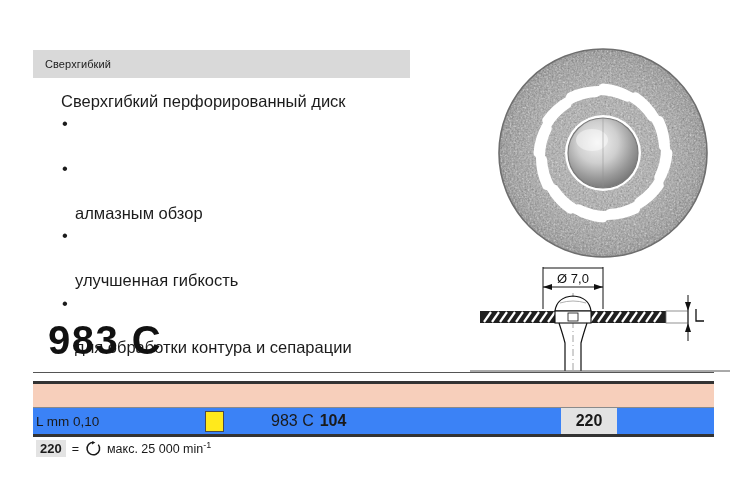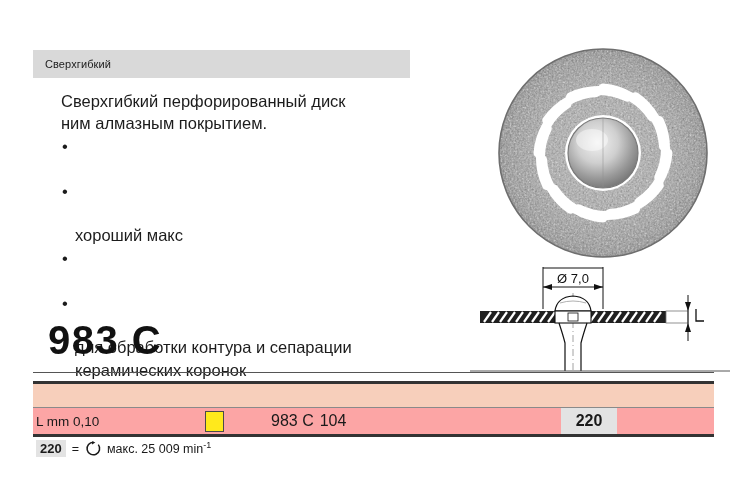--- a/index.html
+++ b/index.html
@@ -127,21 +127,21 @@
     width: 100%;
   }
   #spec-table .color-band {
     height: 23px;
     background: #f7cfbb;
     width: 100%;
   }
   #spec-table .data-row {
     height: 26px;
     position: relative;
-    background: #fca5a5;
+    background: #3b82f6;
   }
   .cell {
     position: absolute;
     top: 0;
     height: 26px;
     display: flex;
     align-items: center;
     font-size: 13.5px;
     color: #1a1a1a;
   }
@@ -151,21 +151,21 @@
     width: 17px;
     height: 19px;
     background: #ffe91c;
     border: 1px solid #4a4a4a;
   }
   #cell-ref {
     left: 238px;
     font-size: 16px;
   }
   #cell-ref .ref-main { font-weight: normal; }
-  #cell-ref .ref-bold { font-weight: normal; padding-left: 6px; text-align: right; }
+  #cell-ref .ref-bold { font-weight: bold; padding-left: 6px; text-align: right; }
   #cell-speed {
     left: 528px;
     width: 56px;
     justify-content: center;
     background: #e3e3e3;
     font-size: 16px;
     font-weight: bold;
     height: 26px;
   }
 
@@ -192,36 +192,35 @@
 </style>
 </head>
 <body>
 
 <div id="category-bar">
   <span class="cat-label">Сверхгибкий</span>
 </div>
 
 <div id="description">
   <div class="desc-line">Сверхгибкий перфорированный диск</div>
-  <div class="desc-line">ним алмазным покрытием.</div>
   <ul>
     <li>
       <span class="bullet-dot">•</span>
     </li>
     <li>
       <span class="bullet-dot">•</span>
-      <span>хороший макс</span>
+      <span>алмазным обзор</span>
     </li>
     <li>
       <span class="bullet-dot">•</span>
+      <span>улучшенная гибкость</span>
     </li>
     <li>
       <span class="bullet-dot">•</span>
       <span>для обработки контура и сепарации</span>
-      <span class="cont-line">керамических коронок</span>
     </li>
   </ul>
 </div>
 
 <div id="product-photo">
   <svg width="222" height="222" viewBox="0 0 222 222">
     <defs>
       <radialGradient id="hubGrad" cx="42%" cy="35%" r="70%">
         <stop offset="0%" stop-color="#f2f2f2"></stop>
         <stop offset="42%" stop-color="#cfcfcf"></stop>
@@ -381,14 +380,14 @@
 
 <div id="footnote">
   <span class="fn-badge">220</span>
   <span class="fn-eq">=</span>
   <span class="fn-icon">
     <svg width="17" height="17" viewBox="0 0 17 17">
       <path d="M 8.5 2.2 A 6.3 6.3 0 1 0 13.3 4.6" fill="none" stroke="#1a1a1a" stroke-width="1.5"></path>
       <polygon points="7.2,1.2 10.4,2.6 7.0,4.4" fill="#1a1a1a"></polygon>
     </svg>
   </span>
-  <span class="fn-text"><span>макс. 25 009 min</span><sup>-1</sup></span>
+  <span class="fn-text"><span>макс. 25 000 min</span><sup>-1</sup></span>
 </div>
 
 </body></html>

